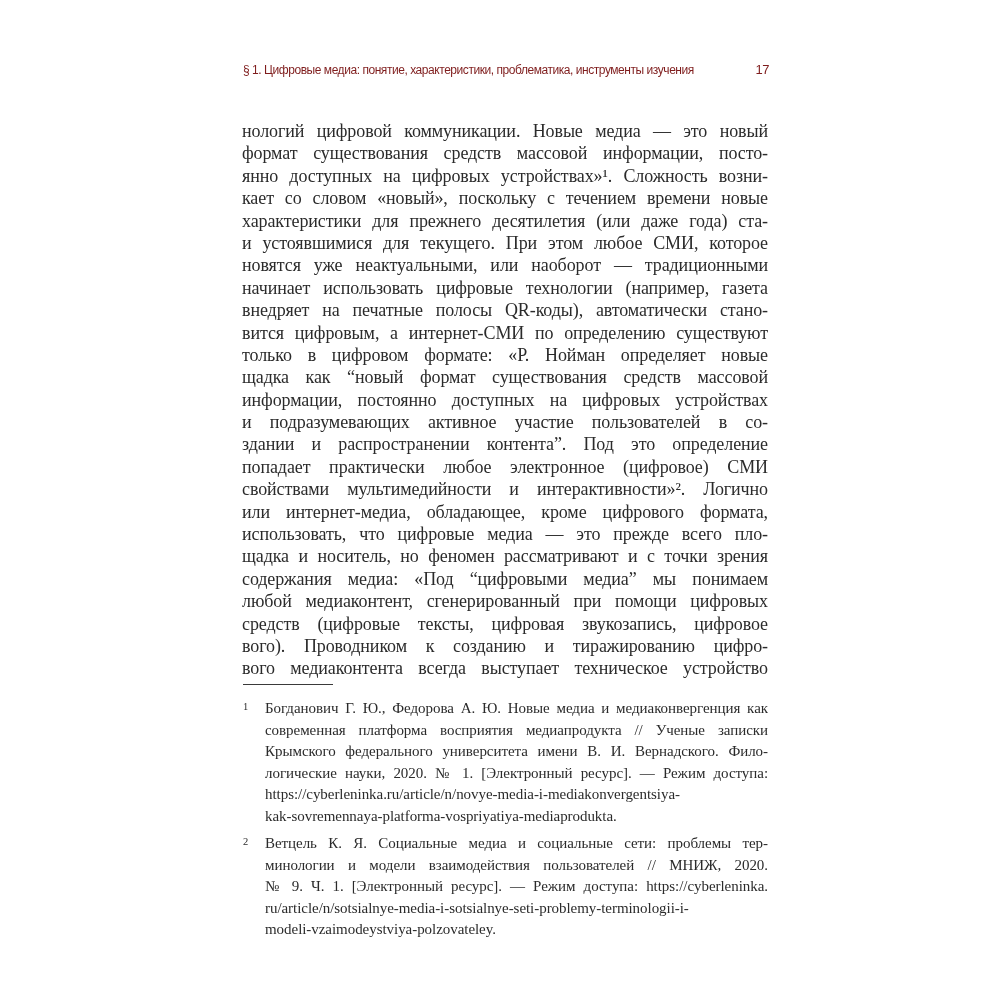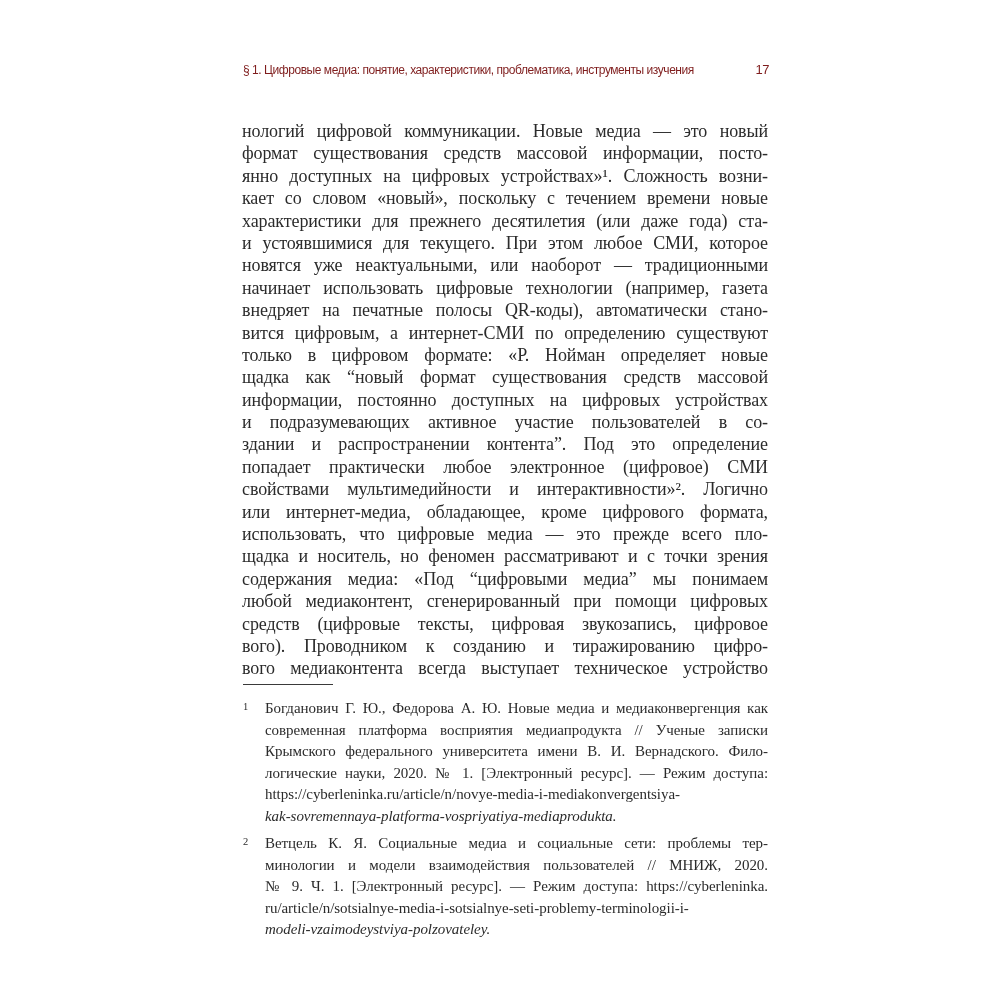--- a/index.html
+++ b/index.html
@@ -74,21 +74,21 @@
     left: -22px;
     top: -2px;
     font-size: 10.5px;
   }
   .fn-line {
     height: 21.5px;
     overflow: hidden;
     text-align: justify;
     text-align-last: justify;
   }
-  .fn-line.last { text-align-last: left; font-style: italic; }
+  .fn-line.last { text-align-last: left; }
   .it { }
 </style>
 </head>
 <body>
 
 <div class="page">
 
   <div class="running-head">
     <span class="title">§ 1. Цифровые медиа: понятие, характеристики, проблематика, инструменты изучения</span>
     <span class="pagenum">17</span>

